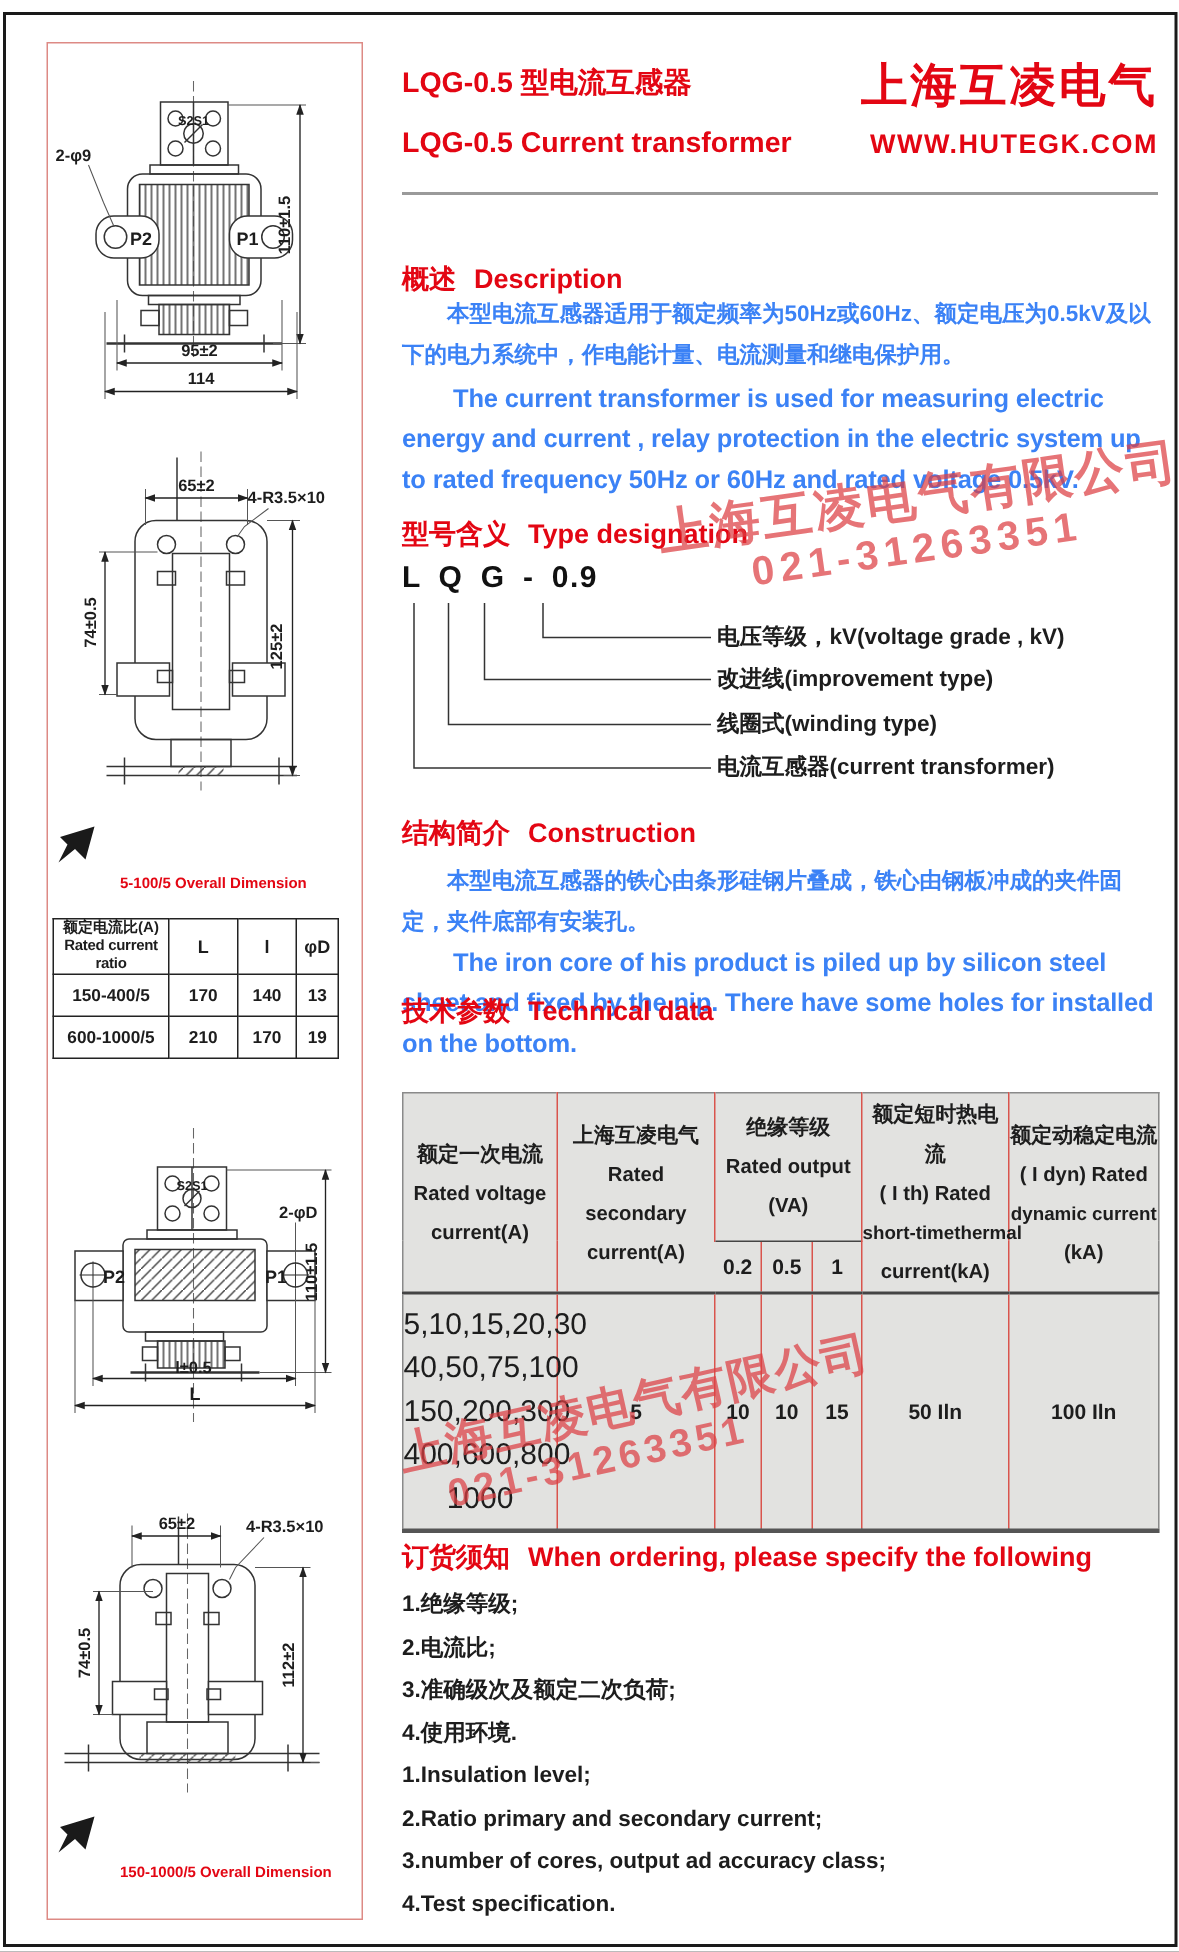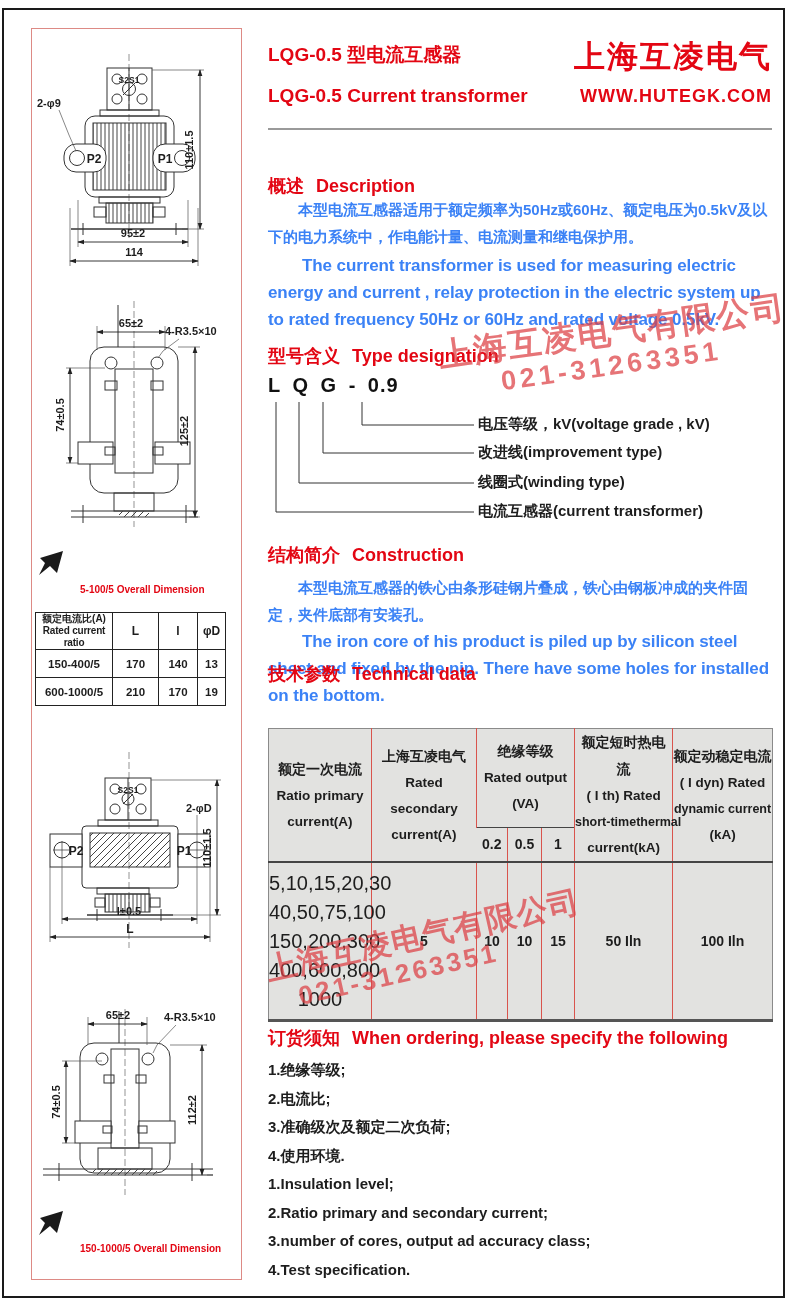--- a/index.html
+++ b/index.html
@@ -402,21 +402,21 @@
         <col style="width:31px">
         <col style="width:34px">
         <col style="width:33px">
         <col style="width:98px">
         <col style="width:100px">
     </colgroup>
     <thead>
       <tr class="main">
         <td rowspan="2">
           <div class="lncn">额定一次电流</div>
-          <div class="ln">Ratio primary</div>
+          <div class="ln">Rated voltage</div>
           <div class="ln">current(A)</div>
         </td>
         <td rowspan="2">
           <div class="lncn">上海互凌电气</div>
           <div class="ln">Rated secondary</div>
           <div class="ln">current(A)</div>
         </td>
         <td colspan="3">
           <div class="lncn">绝缘等级</div>
           <div class="ln">Rated output</div>

